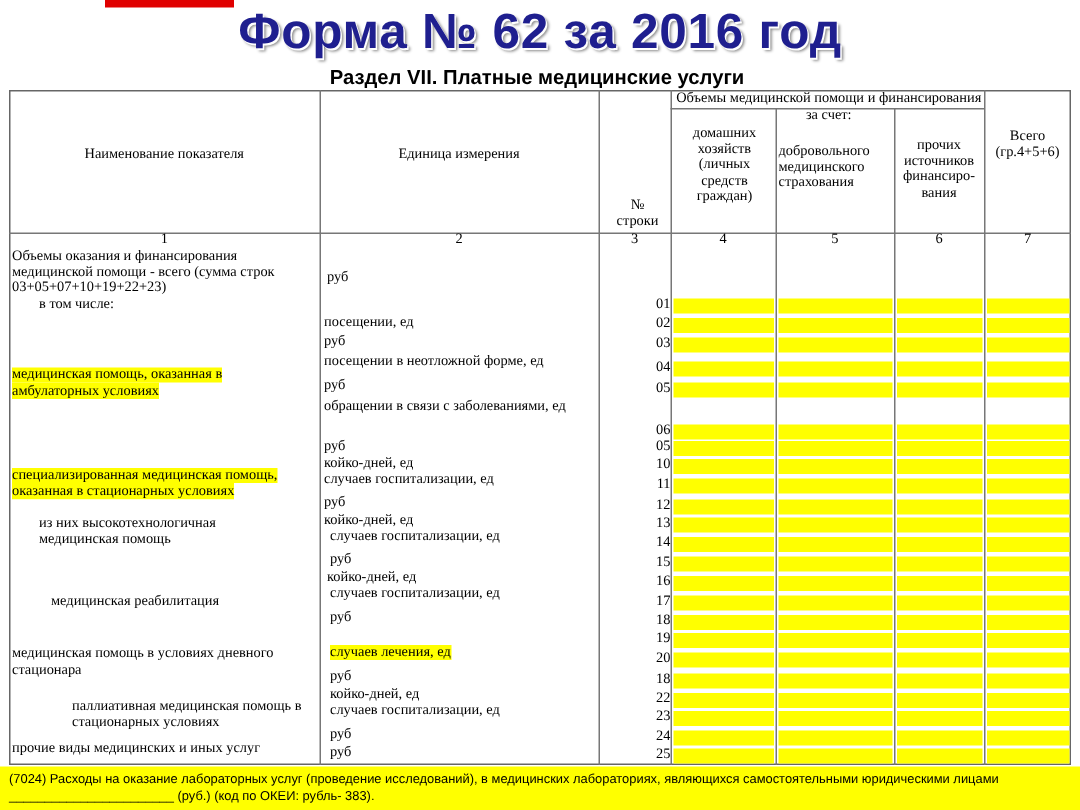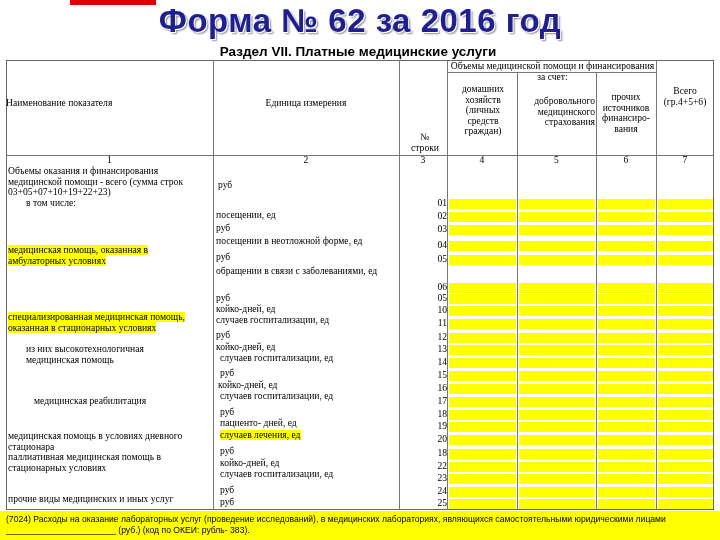--- a/index.html
+++ b/index.html
@@ -35,45 +35,45 @@
   <div class="vline" style="left:393px;top:0;height:450px;"></div>
   <div class="vline" style="left:441px;top:0;height:450px;"></div>
   <div class="vline" style="left:511px;top:12px;height:438px;"></div>
   <div class="vline" style="left:590px;top:12px;height:438px;"></div>
   <div class="vline" style="left:650px;top:0;height:450px;"></div>
 
   <div class="hline" style="left:441px;top:12px;width:209px;"></div>
 
   <div class="hline" style="left:0;top:95px;width:708px;"></div>
 
-  <div class="cell" style="left:0;top:38px;width:207px;">Наименование показателя</div>
+  <div class="cell" style="left:0;top:38px;width:207px;text-align:center;">Наименование показателя</div>
   <div class="cell" style="left:207px;top:38px;width:186px;text-align:center;">Единица измерения</div>
   <div class="cell wrap" style="left:404px;top:32px;width:30px;text-align:center;margin-top:40px;">№ строки</div>
   <div class="cell wrap" style="left:443px;top:1px;width:207px;text-align:center;">Объемы медицинской помощи и финансирования за счет:</div>
   <div class="cell wrap" style="left:445px;top:24px;width:64px;text-align:center;">домашних хозяйств (личных средств граждан)</div>
-  <div class="cell wrap" style="left:513px;top:36px;width:76px;text-align:right;">добровольного медицинского страхования</div>
+  <div class="cell wrap" style="left:513px;top:36px;width:76px;text-align:left;">добровольного медицинского страхования</div>
   <div class="cell wrap" style="left:591px;top:32px;width:58px;text-align:center;">прочих источников финансиро-вания</div>
   <div class="cell wrap" style="left:652px;top:26px;width:54px;text-align:center;">Всего (гр.4+5+6)</div>
 
   <div class="cell" style="left:0;top:95px;width:207px;text-align:center;">1</div>
   <div class="cell" style="left:207px;top:95px;width:186px;text-align:center;">2</div>
   <div class="cell" style="left:393px;top:95px;width:48px;text-align:center;">3</div>
   <div class="cell" style="left:441px;top:95px;width:70px;text-align:center;">4</div>
   <div class="cell" style="left:511px;top:95px;width:79px;text-align:center;">5</div>
   <div class="cell" style="left:590px;top:95px;width:60px;text-align:center;">6</div>
   <div class="cell" style="left:650px;top:95px;width:58px;text-align:center;">7</div>
 
   <div class="cell wrap" style="left:2px;top:106px;width:200px;">Объемы оказания и финансирования медицинской помощи - всего (сумма строк 03+05+07+10+19+22+23)</div>
   <div class="cell" style="left:20px;top:138px;width:180px;">в том числе:</div>
   <div class="cell wrap" style="left:2px;top:185px;width:180px;"><span class="hlt">медицинская помощь, оказанная в амбулаторных условиях</span></div>
   <div class="cell wrap" style="left:2px;top:252px;width:205px;"><span class="hlt">специализированная медицинская помощь, оказанная в стационарных условиях</span></div>
   <div class="cell wrap" style="left:20px;top:284px;width:160px;">из них высокотехнологичная медицинская помощь</div>
   <div class="cell" style="left:28px;top:336px;width:175px;">медицинская реабилитация</div>
   <div class="cell wrap" style="left:2px;top:371px;width:200px;">медицинская помощь в условиях дневного стационара</div>
-  <div class="cell wrap" style="left:2px;top:392px;width:200px;">паллиативная медицинская помощь в стационарных условиях</div>
+  <div class="cell wrap" style="left:2px;top:406px;width:200px;padding-left:40px;">паллиативная медицинская помощь в стационарных условиях</div>
   <div class="cell" style="left:2px;top:434px;width:205px;">прочие виды медицинских и иных услуг</div>
 
   <div class="cell" style="left:212px;top:120px;width:180px;">руб</div>
   <div class="cell cellnum" style="left:393px;top:138px;width:48px;">01</div>
 
   <div class="cell" style="left:210px;top:150px;width:180px;">посещении, ед</div>
   <div class="cell cellnum" style="left:393px;top:151px;width:48px;">02</div>
 
   <div class="cell" style="left:210px;top:163px;width:180px;">руб</div>
   <div class="cell cellnum" style="left:393px;top:164px;width:48px;">03</div>
@@ -110,21 +110,20 @@
 
   <div class="cell" style="left:212px;top:320px;width:180px;">койко-дней, ед</div>
   <div class="cell cellnum" style="left:393px;top:323px;width:48px;">16</div>
 
   <div class="cell" style="left:214px;top:331px;width:180px;">случаев госпитализации, ед</div>
   <div class="cell cellnum" style="left:393px;top:336px;width:48px;">17</div>
 
   <div class="cell" style="left:214px;top:347px;width:180px;">руб</div>
   <div class="cell cellnum" style="left:393px;top:349px;width:48px;">18</div>
 
-  <div class="cell" style="left:214px;top:358px;width:180px;">пациенто- дней, ед</div>
   <div class="cell cellnum" style="left:393px;top:361px;width:48px;">19</div>
 
   <div class="cell" style="left:214px;top:370px;width:180px;"><span class="hlt">случаев лечения, ед</span></div>
   <div class="cell cellnum" style="left:393px;top:374px;width:48px;">20</div>
 
   <div class="cell" style="left:214px;top:386px;width:180px;">руб</div>
   <div class="cell cellnum" style="left:393px;top:388px;width:48px;">18</div>
 
   <div class="cell" style="left:214px;top:398px;width:180px;">койко-дней, ед</div>
   <div class="cell cellnum" style="left:393px;top:401px;width:48px;">22</div>

